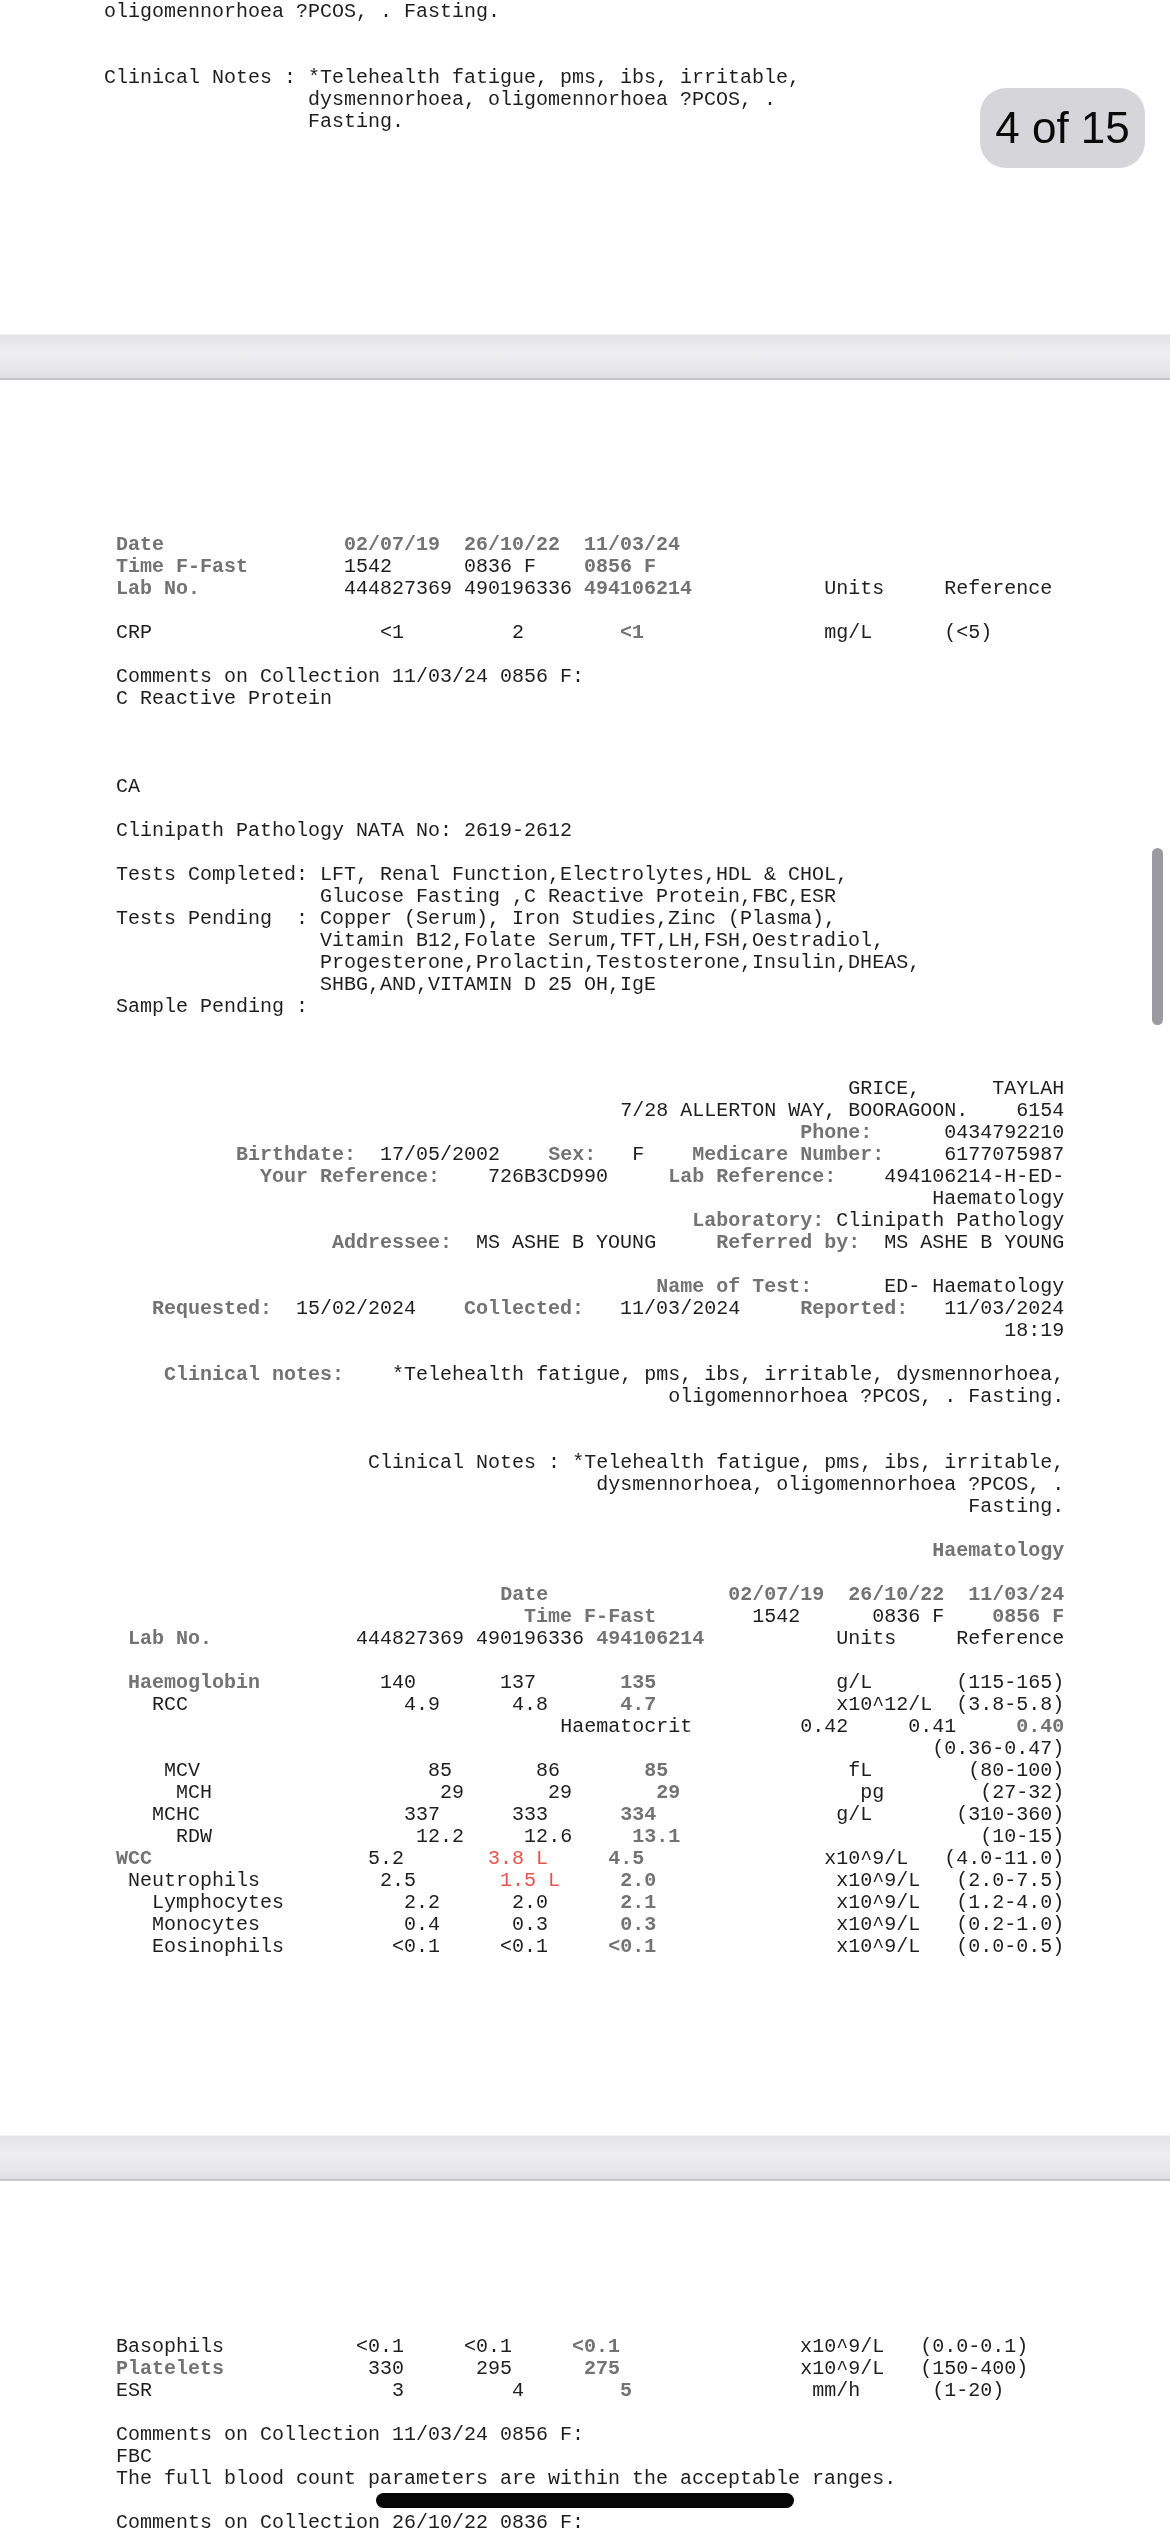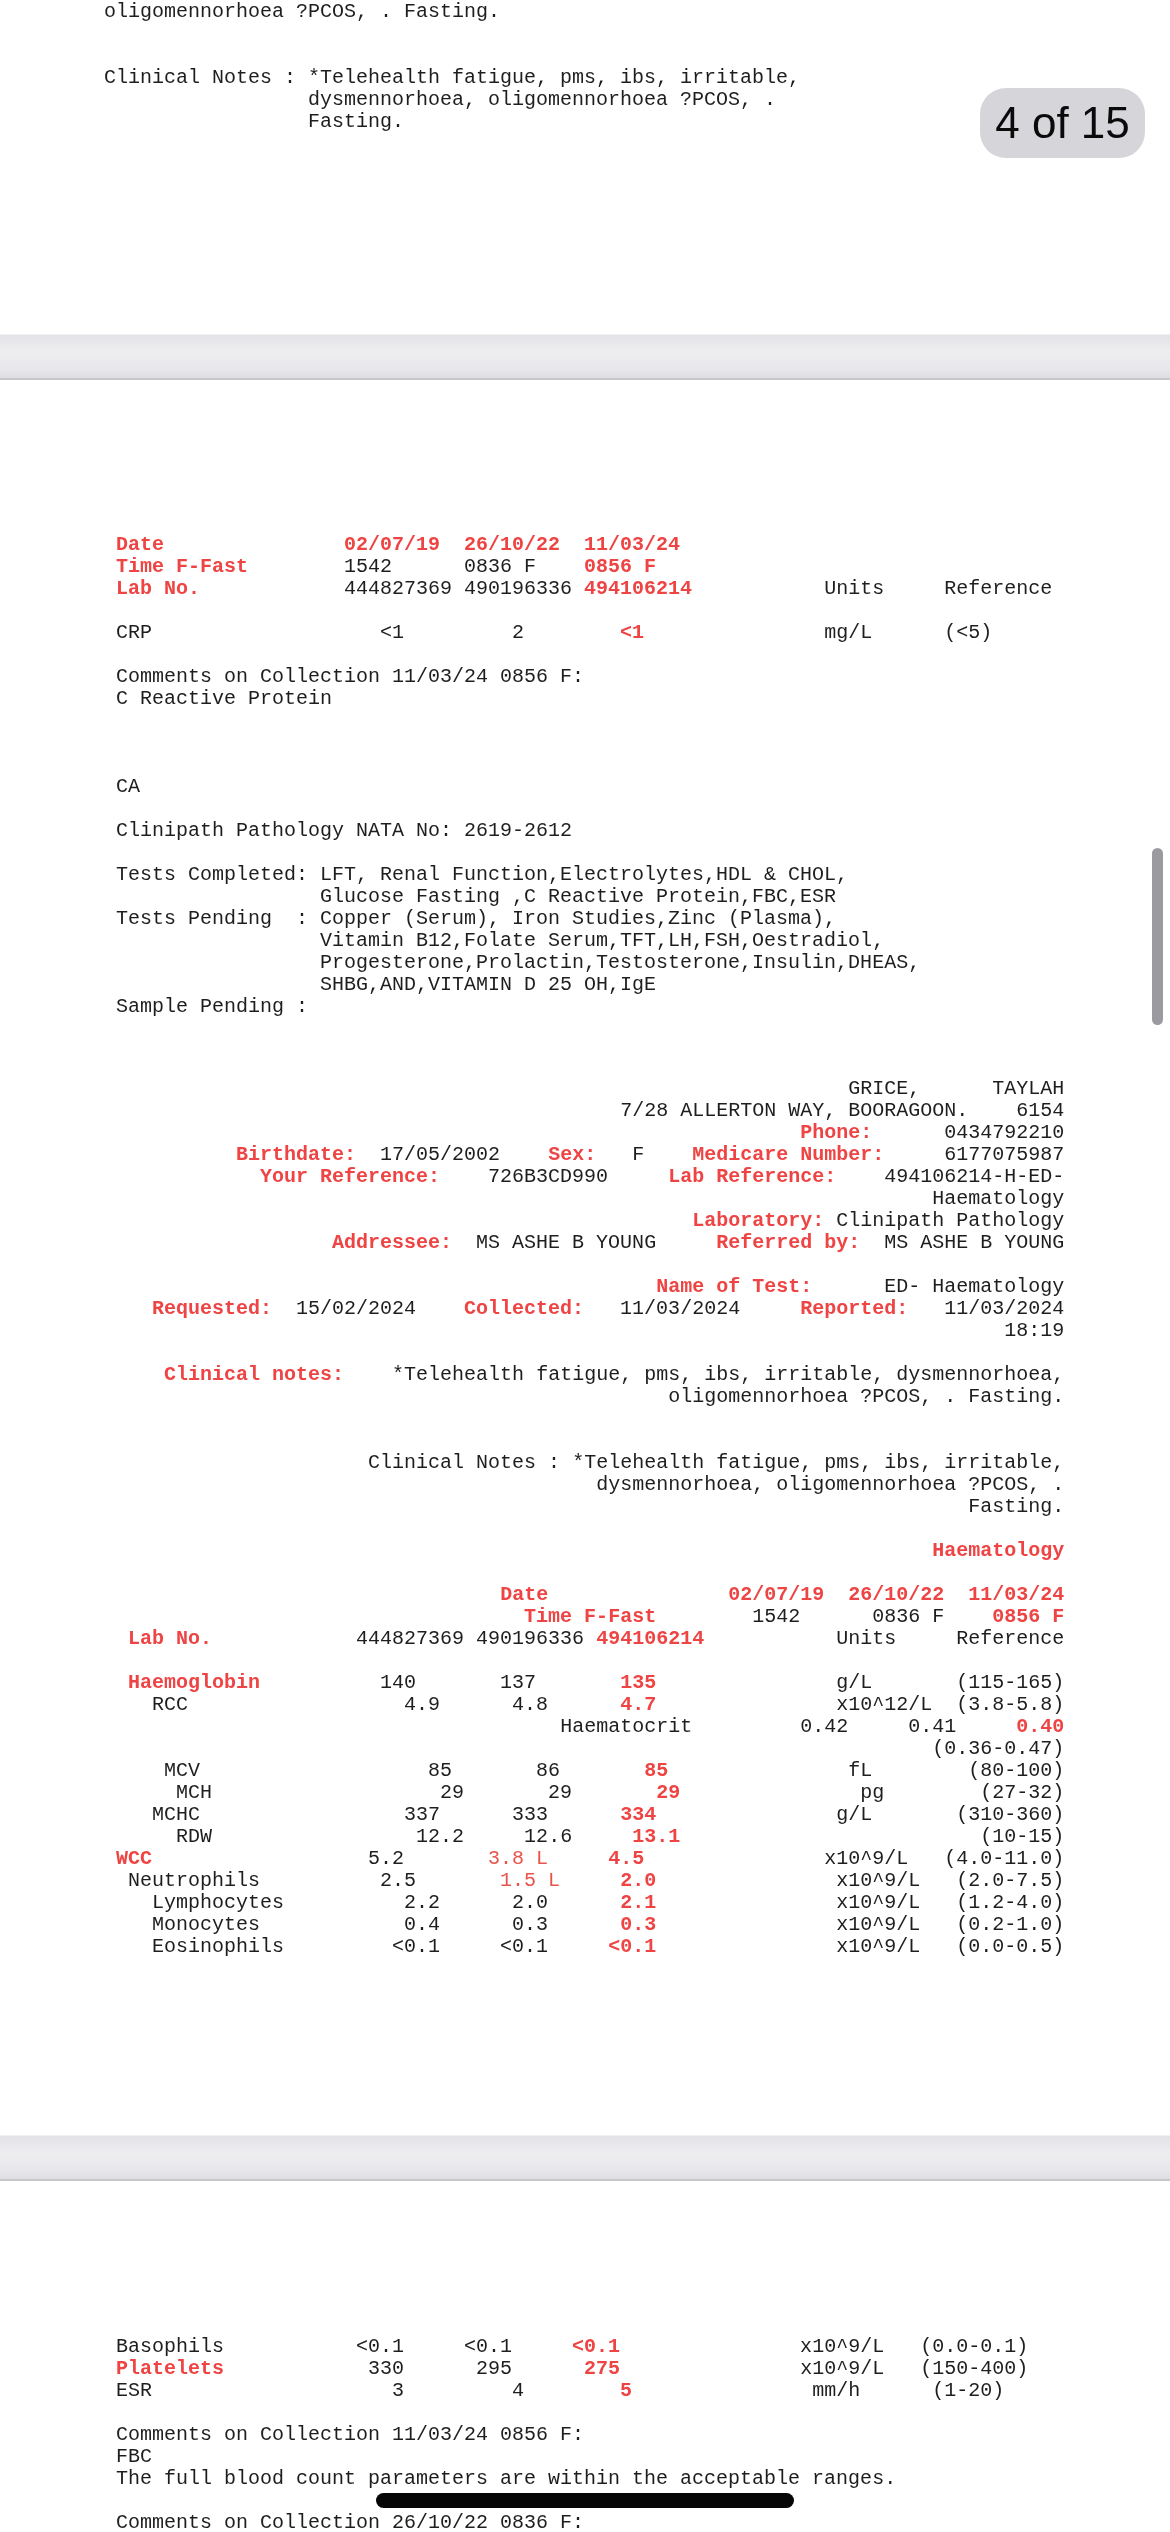--- a/index.html
+++ b/index.html
@@ -14,38 +14,38 @@
   .doc-block{
     position:absolute;
     left:72px;
     font-family:"Liberation Mono", monospace;
     font-size:20px;
     color:#1e1e1e;
     white-space:pre;
     margin-left:32px;
   }
   .line{height:22px;line-height:22px;}
-  .line span.b{font-weight:bold;color:#ef4444;}
+  .line span.b{font-weight:bold;color:#737373;}
   .line span.r{color:var(--abnormal,#e8544c);}
   #block-a{top:1px;}
   #block-b{top:534px;}
   #block-c{top:1078px;text-align:right;}
   #block-d{top:2336px;}
   .sep{
     position:absolute;left:0;width:1170px;height:46px;
     box-sizing:border-box;
     background:linear-gradient(180deg,#e3e3e7 0%,#eeeef1 40%,#e7e7eb 80%,#dedee2 100%);
     border-top:1px solid #f1f1f4;
     border-bottom:2px solid #c7c7cb;
   }
   #sep-1{top:334px;}
   #sep-2{top:2135px;}
   .badge{
     position:absolute;top:88px;right:25px;
-    width:165px;height:70px;
+    width:165px;height:80px;
     background:var(--badge-bg,#d6d6da);
     border-radius:26px;
     display:flex;align-items:center;justify-content:center;
     font-family:"Liberation Sans", sans-serif;
     font-size:44px;color:#0a0a0a;
   }
   .scroll-thumb{
     position:absolute;right:7px;top:848px;
     width:11px;height:177px;
     background:var(--scrollbar,#9a9aa0);

